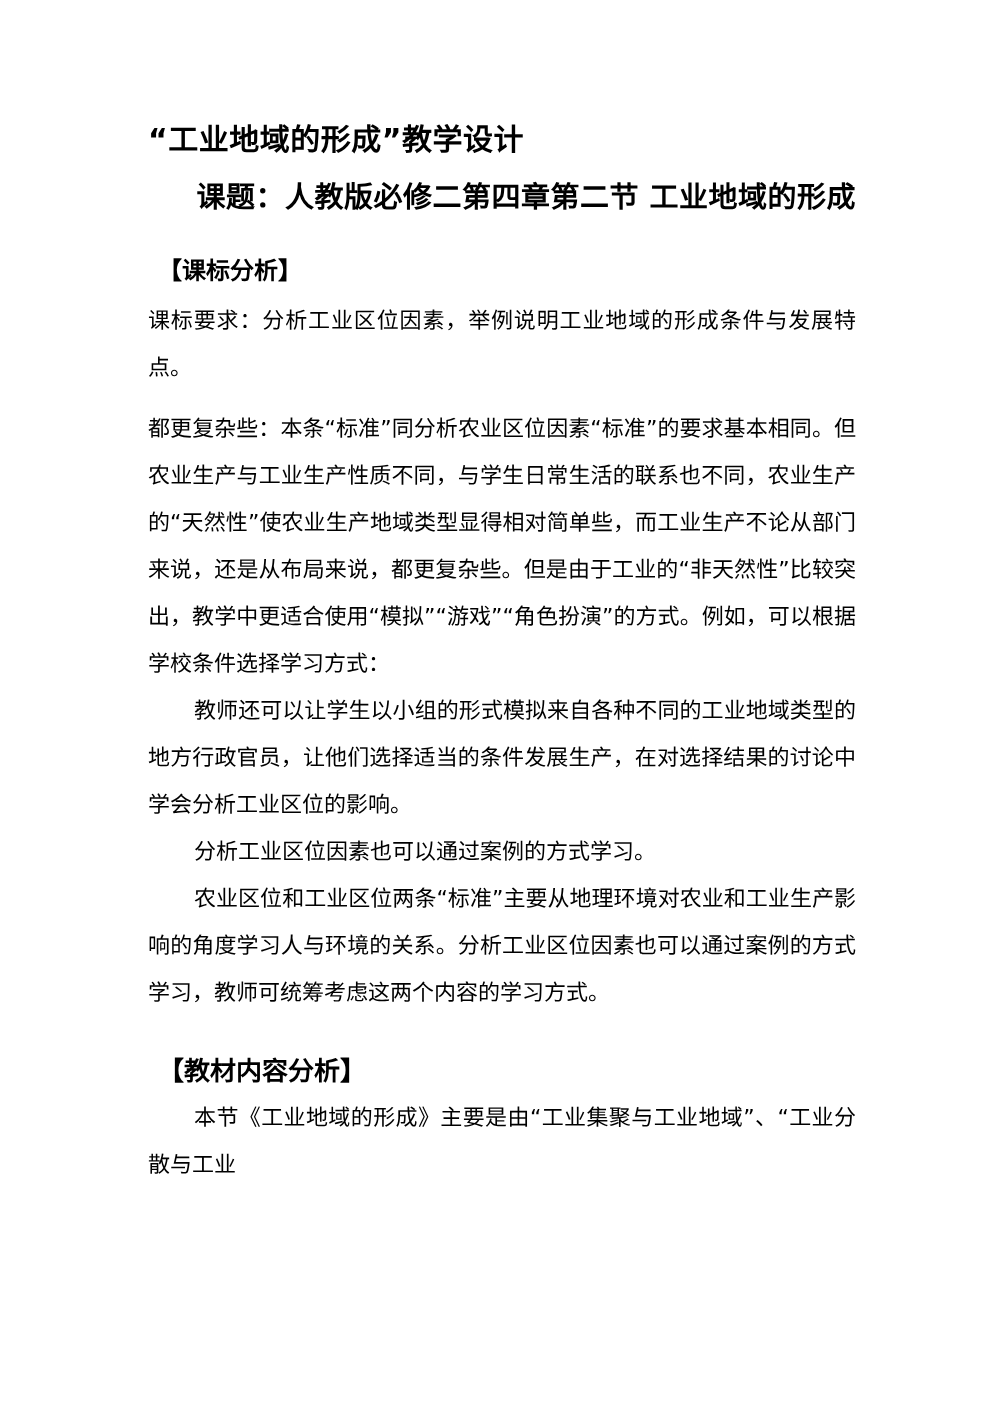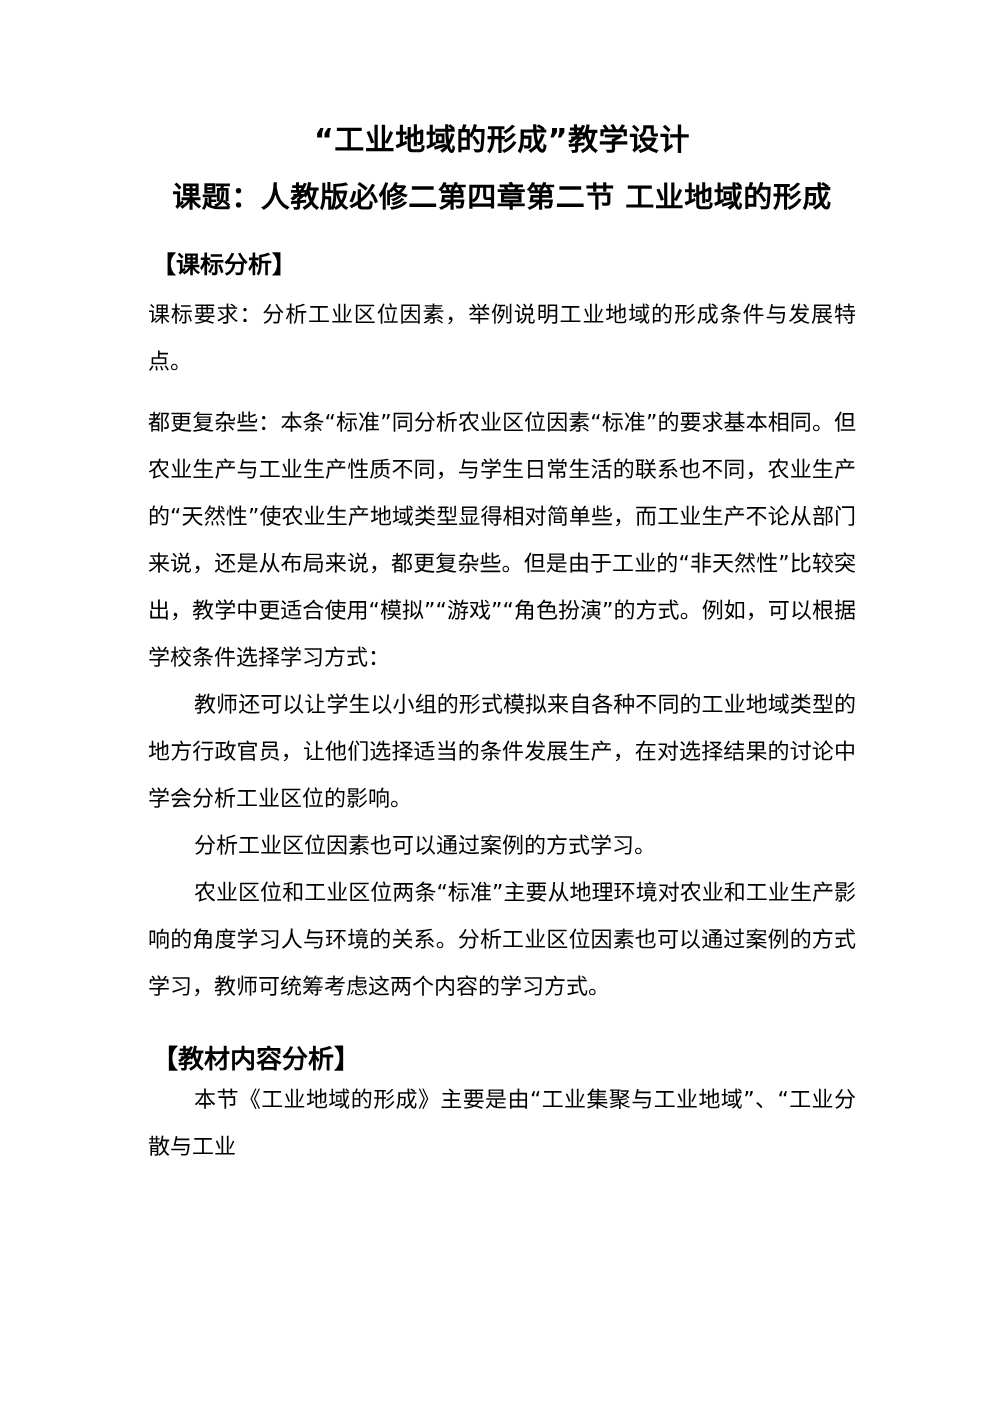--- a/index.html
+++ b/index.html
@@ -23,46 +23,45 @@
   }
   .content {
     position: absolute;
     left: 148px;
     top: 0;
     width: 708px;
   }
 
   
   .doc-title-1 {
-    text-align: center;
     font-size: 30px;
     font-weight: bold;
     letter-spacing: 0.5px;
     line-height: 1.2;
     margin: 0;
     padding-top: 122px;
     white-space: nowrap;
   }
   .doc-title-2 {
-    text-align: center;
+    text-align: right;
     font-size: 29px;
     font-weight: bold;
     letter-spacing: 0.5px;
     line-height: 1.2;
     margin: 0;
     padding-top: 22px;
     white-space: nowrap;
   }
 
   
   .section-heading {
     font-size: 24px;
     font-weight: bold;
     line-height: 1.0;
-    margin: 4px;
+    margin: 10px;
     padding-top: 34px;
   }
   .section-heading.bigger {
     font-size: 26px;
     padding-top: 32px;
   }
 
   
   .para {
     font-size: 22px;

